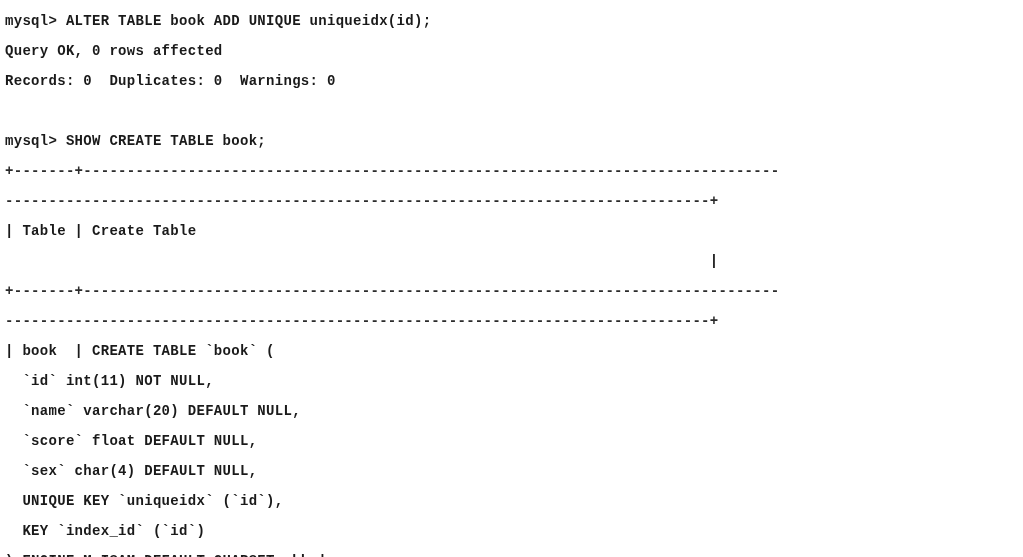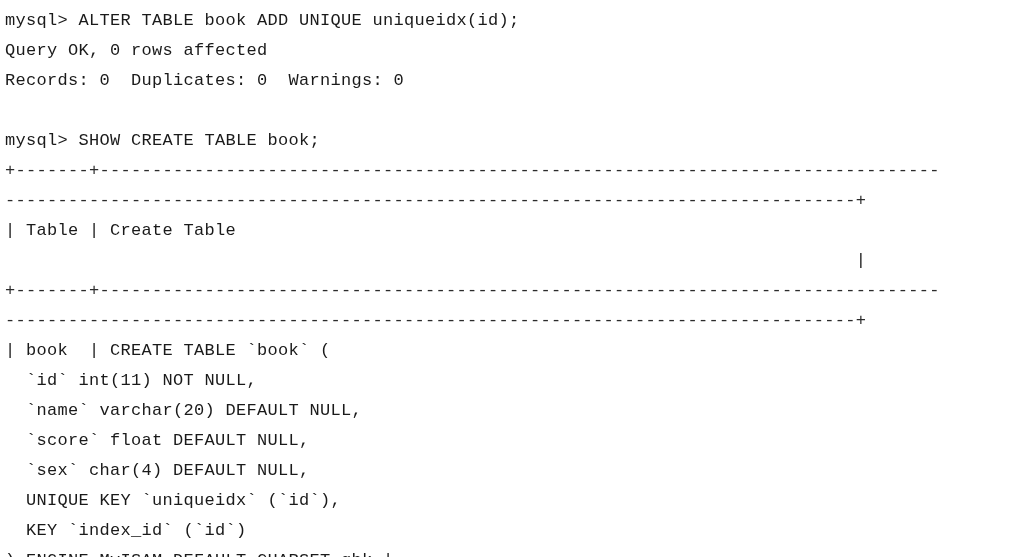--- a/index.html
+++ b/index.html
@@ -14,25 +14,26 @@
     font-family: "Liberation Mono", "DejaVu Sans Mono", monospace;
   }
   #terminal {
     width: 1023px;
     height: 557px;
     box-sizing: border-box;
     padding: 6px 0 0 5px;
     background: #ffffff;
     color: #1a1a1a;
     font-family: "Liberation Mono", "DejaVu Sans Mono", monospace;
-    font-size: 17px;
+    font-size: 14px;
     line-height: 30px;
     letter-spacing: 0.30px;
     white-space: pre;
     overflow: hidden;
+    font-weight: bold;
   }
   .line {
     white-space: pre;
     min-height: 30px;
     font-family: "Liberation Mono", "DejaVu Sans Mono", monospace;
   }
   .rule {
     color: #2b2b2b;
   }
 </style>

